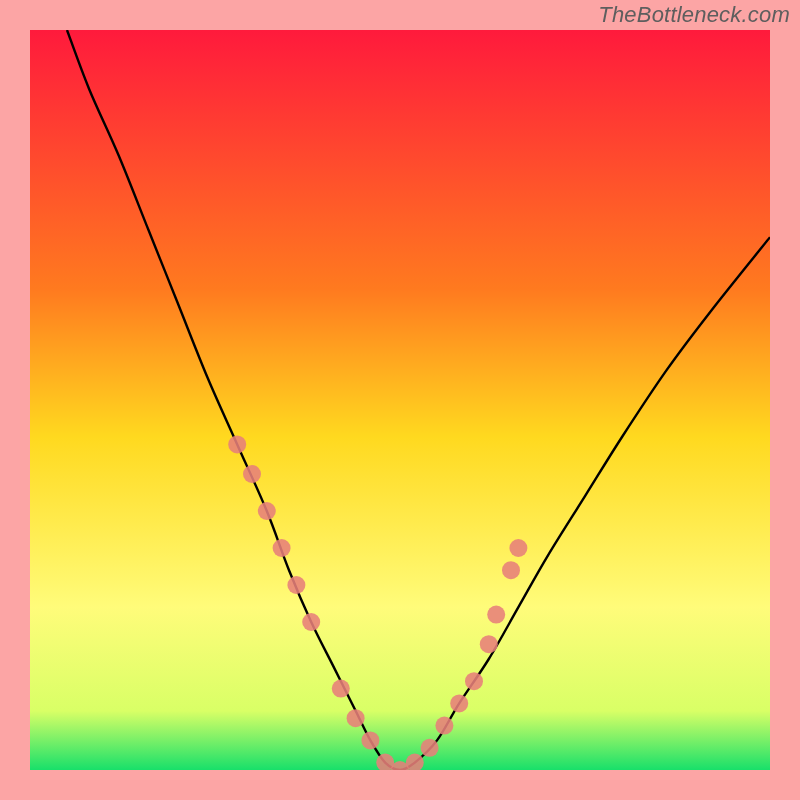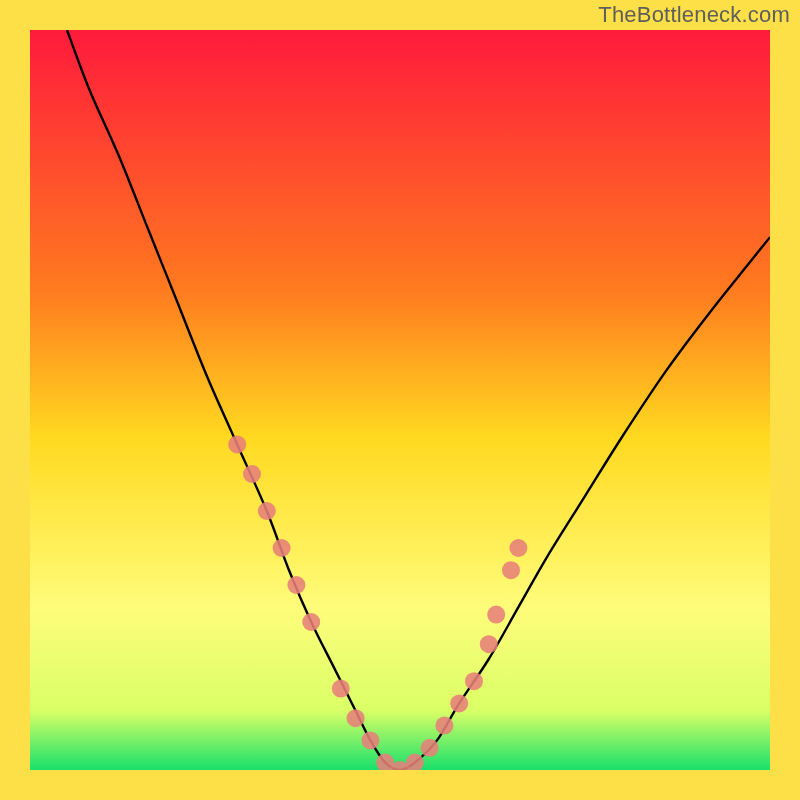--- a/index.html
+++ b/index.html
@@ -8,21 +8,22 @@
     width: 800px;
     height: 800px;
     overflow: hidden;
     background: #000;
     font-family: Arial, Helvetica, sans-serif;
   }
   .frame {
     position: absolute;
     left: 0; top: 0;
     width: 800px; height: 800px;
-    background: #fde047;
+    background: #fca5a5;
+    font-style: italic;
   }
   .plot {
     position: absolute;
     left: 30px;
     top: 30px;
     width: 740px;
     height: 740px;
     overflow: hidden;
   }
   .plot svg {

